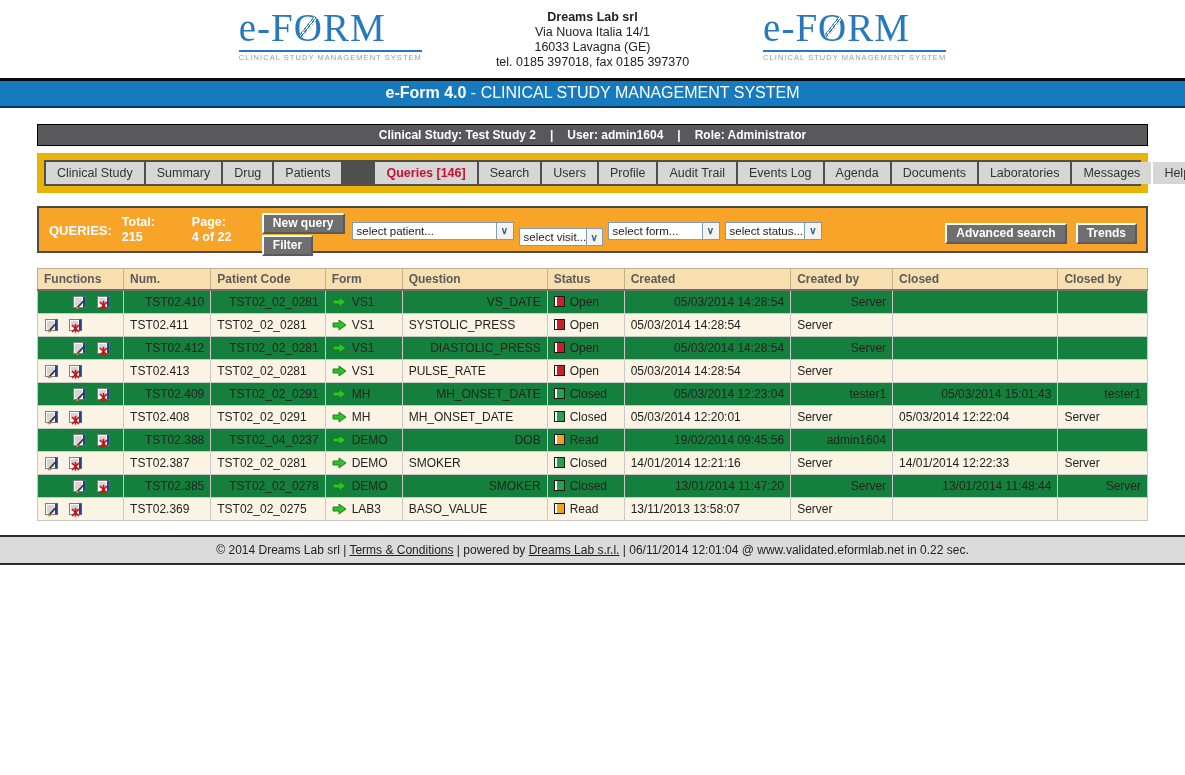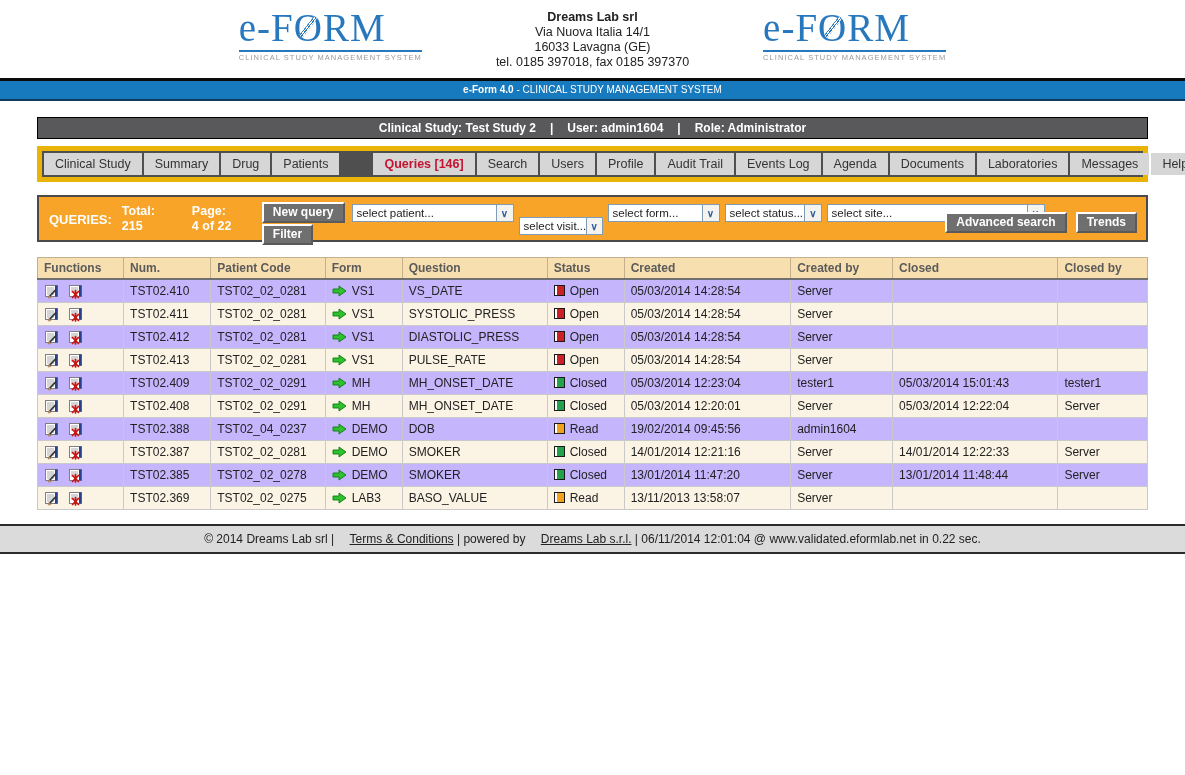--- a/index.html
+++ b/index.html
@@ -22,84 +22,84 @@
   .logo-tagline { display:block; border-top:2px solid #2878BE; margin-top:1px; padding-top:1px;
     font-size:7.5px; letter-spacing:0.14em; color:#9a9a9a; white-space:nowrap; }
   .company-block { text-align:center; line-height:15px; font-size:12.5px; color:#222; padding-top:2px; }
   .company-name { font-weight:bold; }
 
   
   .title-bar {
     border-top:3px solid #0b0b0b; border-bottom:2px solid #0d3least;
     border-bottom:2px solid #0d3a5c;
     background:#1779BE; color:#fff; text-align:center; padding:3px 8px 4px;
-    font-size:10px;
+    font-size:16px;
   }
   .title-app { font-weight:bold; }
 
   
   .content { margin:0 37px; }
 
   
   .study-bar { margin-top:16px; background:#59595B; border:1px solid #000;
     color:#fff; font-weight:bold; text-align:center; padding:3px 0; font-size:12px; }
   .study-sep { padding:0 14px; }
 
   
-  .tab-bar { margin-top:7px; background:#4F4F4F; border:5px solid #eab308; padding:2px;
+  .tab-bar { margin-top:7px; background:#4F4F4F; border:7px solid #eab308; padding:2px;
     display:flex; gap:2px; }
   .tab { background:#D6D6D6; color:#333; padding:4px 11px; font-size:12.5px; white-space:nowrap;
     flex:1 1 auto; text-align:center; cursor:default; }
   .tab.active { color:#C41230; font-weight:bold;margin-left:32px; }
 
   
   .toolbar { position:relative; margin-top:13px; background:#F7A428; border:2px solid #4a4a4a;
     padding:5px 8px 2px; height:47px; display:flex; align-items:flex-start; }
   .tb-label { color:#fff; font-weight:bold; font-size:13px; margin:10px 10px 0 2px; }
   .tb-stat { color:#fff; font-weight:bold; font-size:12.5px; line-height:15px; margin:2px 18px 6px 0; width:52px; }
   .btn { display:inline-block; background:#6F6F6F; color:#fff; font-weight:bold; font-size:12px;
     padding:1px 9px 2px; border-top:2px solid #fff; border-left:2px solid #fff;
     border-right:2px solid #5a5a5a; border-bottom:2px solid #5a5a5a; cursor:pointer; white-space:nowrap; }
   .tb-buttons { display:flex; flex-direction:column; align-items:flex-start; gap:1px; margin-right:7px; }
-  .tb-selects { display:flex; gap:5px; align-items:flex-start; margin-top:2px; }
+  .tb-selects { display:flex; gap:5px; align-items:center; margin-top:2px; }
   .sel { display:inline-flex; align-items:center; background:#fff; border:1px solid #7F9DB9;
     height:18px; font-size:11.5px; color:#222; cursor:pointer; }
   .sel-text { padding:0 4px; flex:1 1 auto; white-space:nowrap; overflow:hidden; }
   .sel-arrow { width:17px; height:16px; border-left:1px solid #7F9DB9; display:flex; align-items:center;
     justify-content:center; color:#2B5FA3; font-size:10px; font-weight:bold; background:#F4F3EE; }
   .sel-patient { width:162px; } .sel-visit { width:84px;margin-top:13px; } .sel-form { width:112px; }
   .sel-status { width:97px; } .sel-site { width:218px; }
   .tb-right { position:absolute; right:9px; bottom:7px; display:flex; gap:9px;text-align:center; }
 
   
   table.grid { margin-top:15px; width:100%; border-collapse:collapse; table-layout:fixed;
     border:1px solid #8f8f8f; font-size:12px; }
   .grid th { background:#F8DFB0; color:#5B5B5B; font-weight:bold; text-align:left;
     padding:3px 6px; border:1px solid #C2B18C; border-bottom:2px solid #6f6f6f; }
   .grid td { border:1px solid #C9C9C9; padding:2px 6px; height:23px; color:#222; white-space:nowrap; overflow:hidden; }
   .grid tr.even td { background:#FBF4E4; }
-  .grid tr.odd td { background:#c4b5fd; }
+  .grid tr.odd td { background:#15803d;text-align:right; }
   .c-fn  { width:7.6%; }  .c-num { width:7.7%; } .c-pc { width:10.1%; }
   .c-form{ width:6.8%; }  .c-q   { width:12.8%; } .c-st { width:6.8%; }
   .c-cr  { width:14.7%; } .c-crb { width:9.0%; }  .c-cl { width:14.6%; } .c-clb { width:7.9%; }
   .fn-icon { display:inline-block; width:17px; height:16px; margin-right:4px; vertical-align:middle; cursor:pointer; }
   .form-cell-inner, .status-cell-inner { display:flex; align-items:center; gap:5px; }
   .arrow-icon { display:inline-block; width:15px; height:12px; }
   .status-box { display:inline-block; width:11px; height:11px; border:1px solid #1a1a1a;
     box-shadow:inset 2px 0 0 #fff; flex:0 0 auto; }
 
   
   .pagination { text-align:center; margin-top:13px; font-size:12px; color:#222; }
   .page-link { text-decoration:underline; color:#222; cursor:pointer; }
   .page-sep { padding:0 6px; }
 
   
   .footer { margin-top:14px; background:#DBDBDB; border-top:2px solid #2b2b2b; border-bottom:2px solid #2b2b2b;
     text-align:center; padding:6px 0; font-size:12px; color:#222; }
-  .footer-link { text-decoration:underline; cursor:pointer;margin-left:12px; }
+  .footer-link { text-decoration:underline; cursor:pointer; }
 </style>
 </head>
 <body>
 
 <div class="header">
   <div class="logo-block">
     <div class="logo"><span>e-F</span><span class="o-wrap"><span>O</span></span><span>RM</span></div>
     <span class="logo-tagline">CLINICAL STUDY MANAGEMENT SYSTEM</span>
   </div>
   <div class="company-block">
@@ -160,24 +160,20 @@
       <span class="sel sel-visit">
           <span class="sel-text">select visit...</span>
           <span class="sel-arrow">∨</span>
         </span>
       <span class="sel sel-form">
           <span class="sel-text">select form...</span>
           <span class="sel-arrow">∨</span>
         </span>
       <span class="sel sel-status">
           <span class="sel-text">select status...</span>
-          <span class="sel-arrow">∨</span>
-        </span>
-      <span class="sel sel-site">
-          <span class="sel-text">select site...</span>
           <span class="sel-arrow">∨</span>
         </span>
     </span>
     <span class="tb-right">
       <span class="btn">Advanced search</span>
       <span class="btn">Trends</span>
     </span>
   </div>
 
   <table class="grid">

